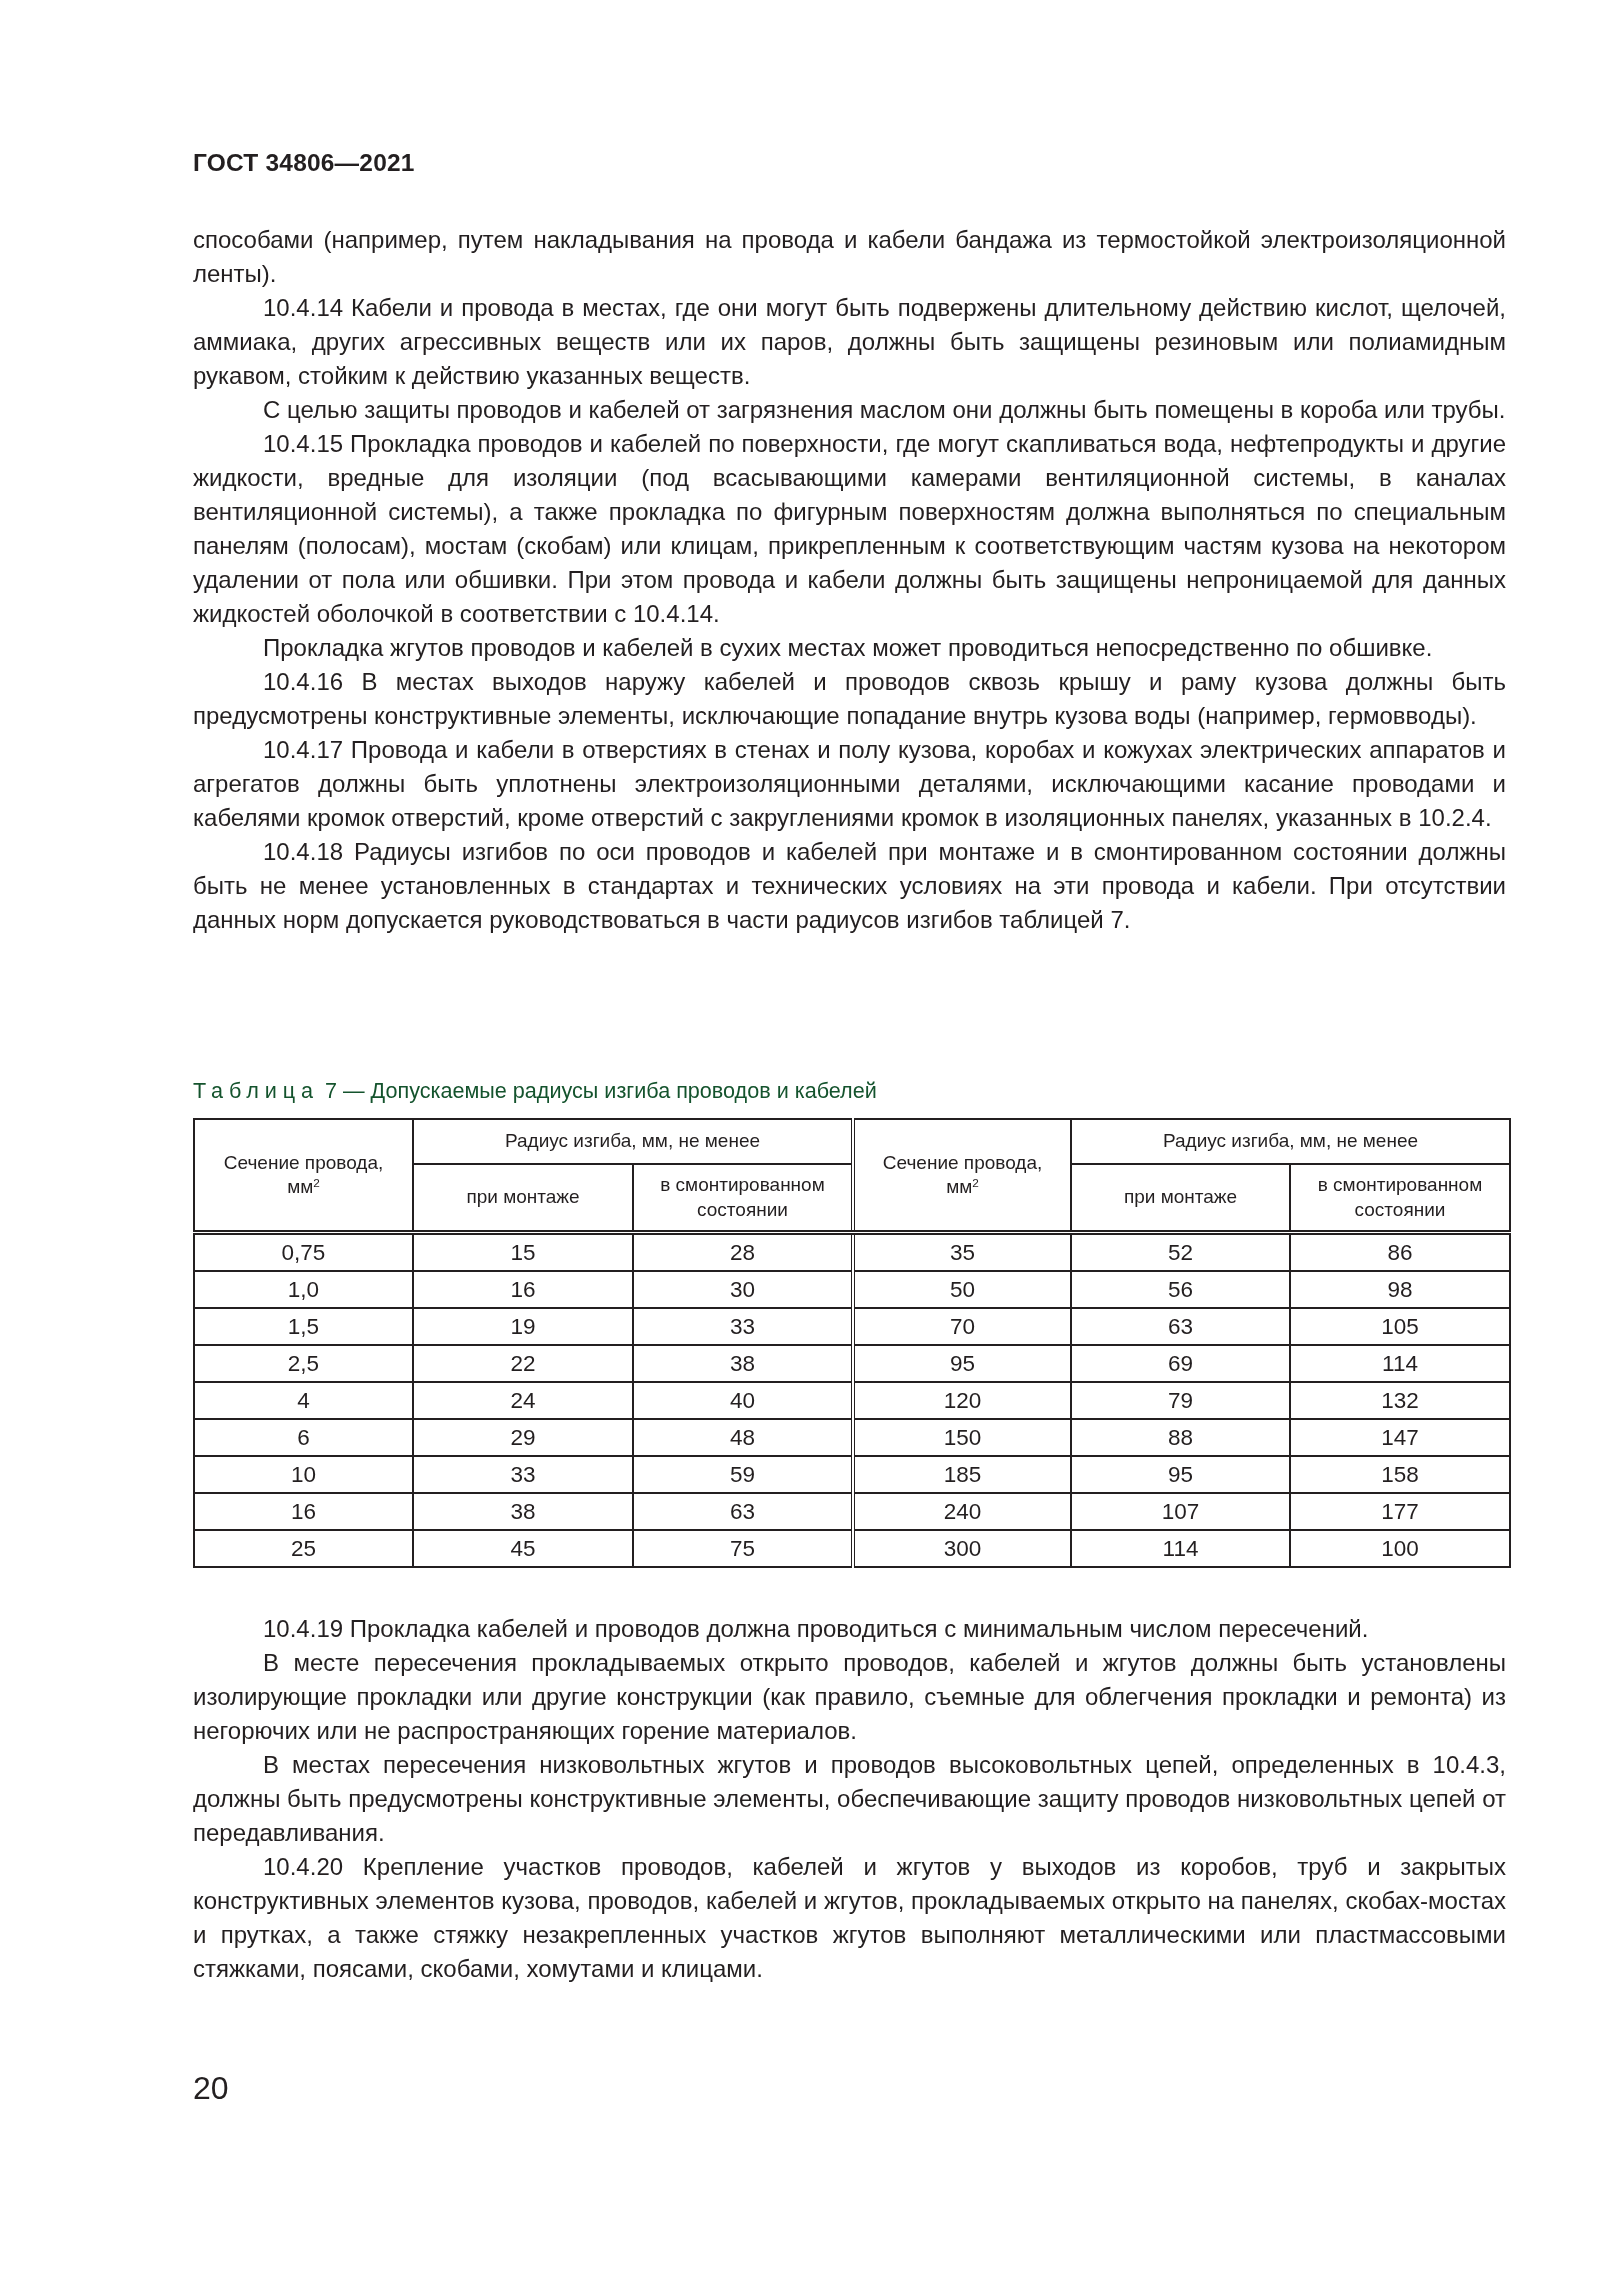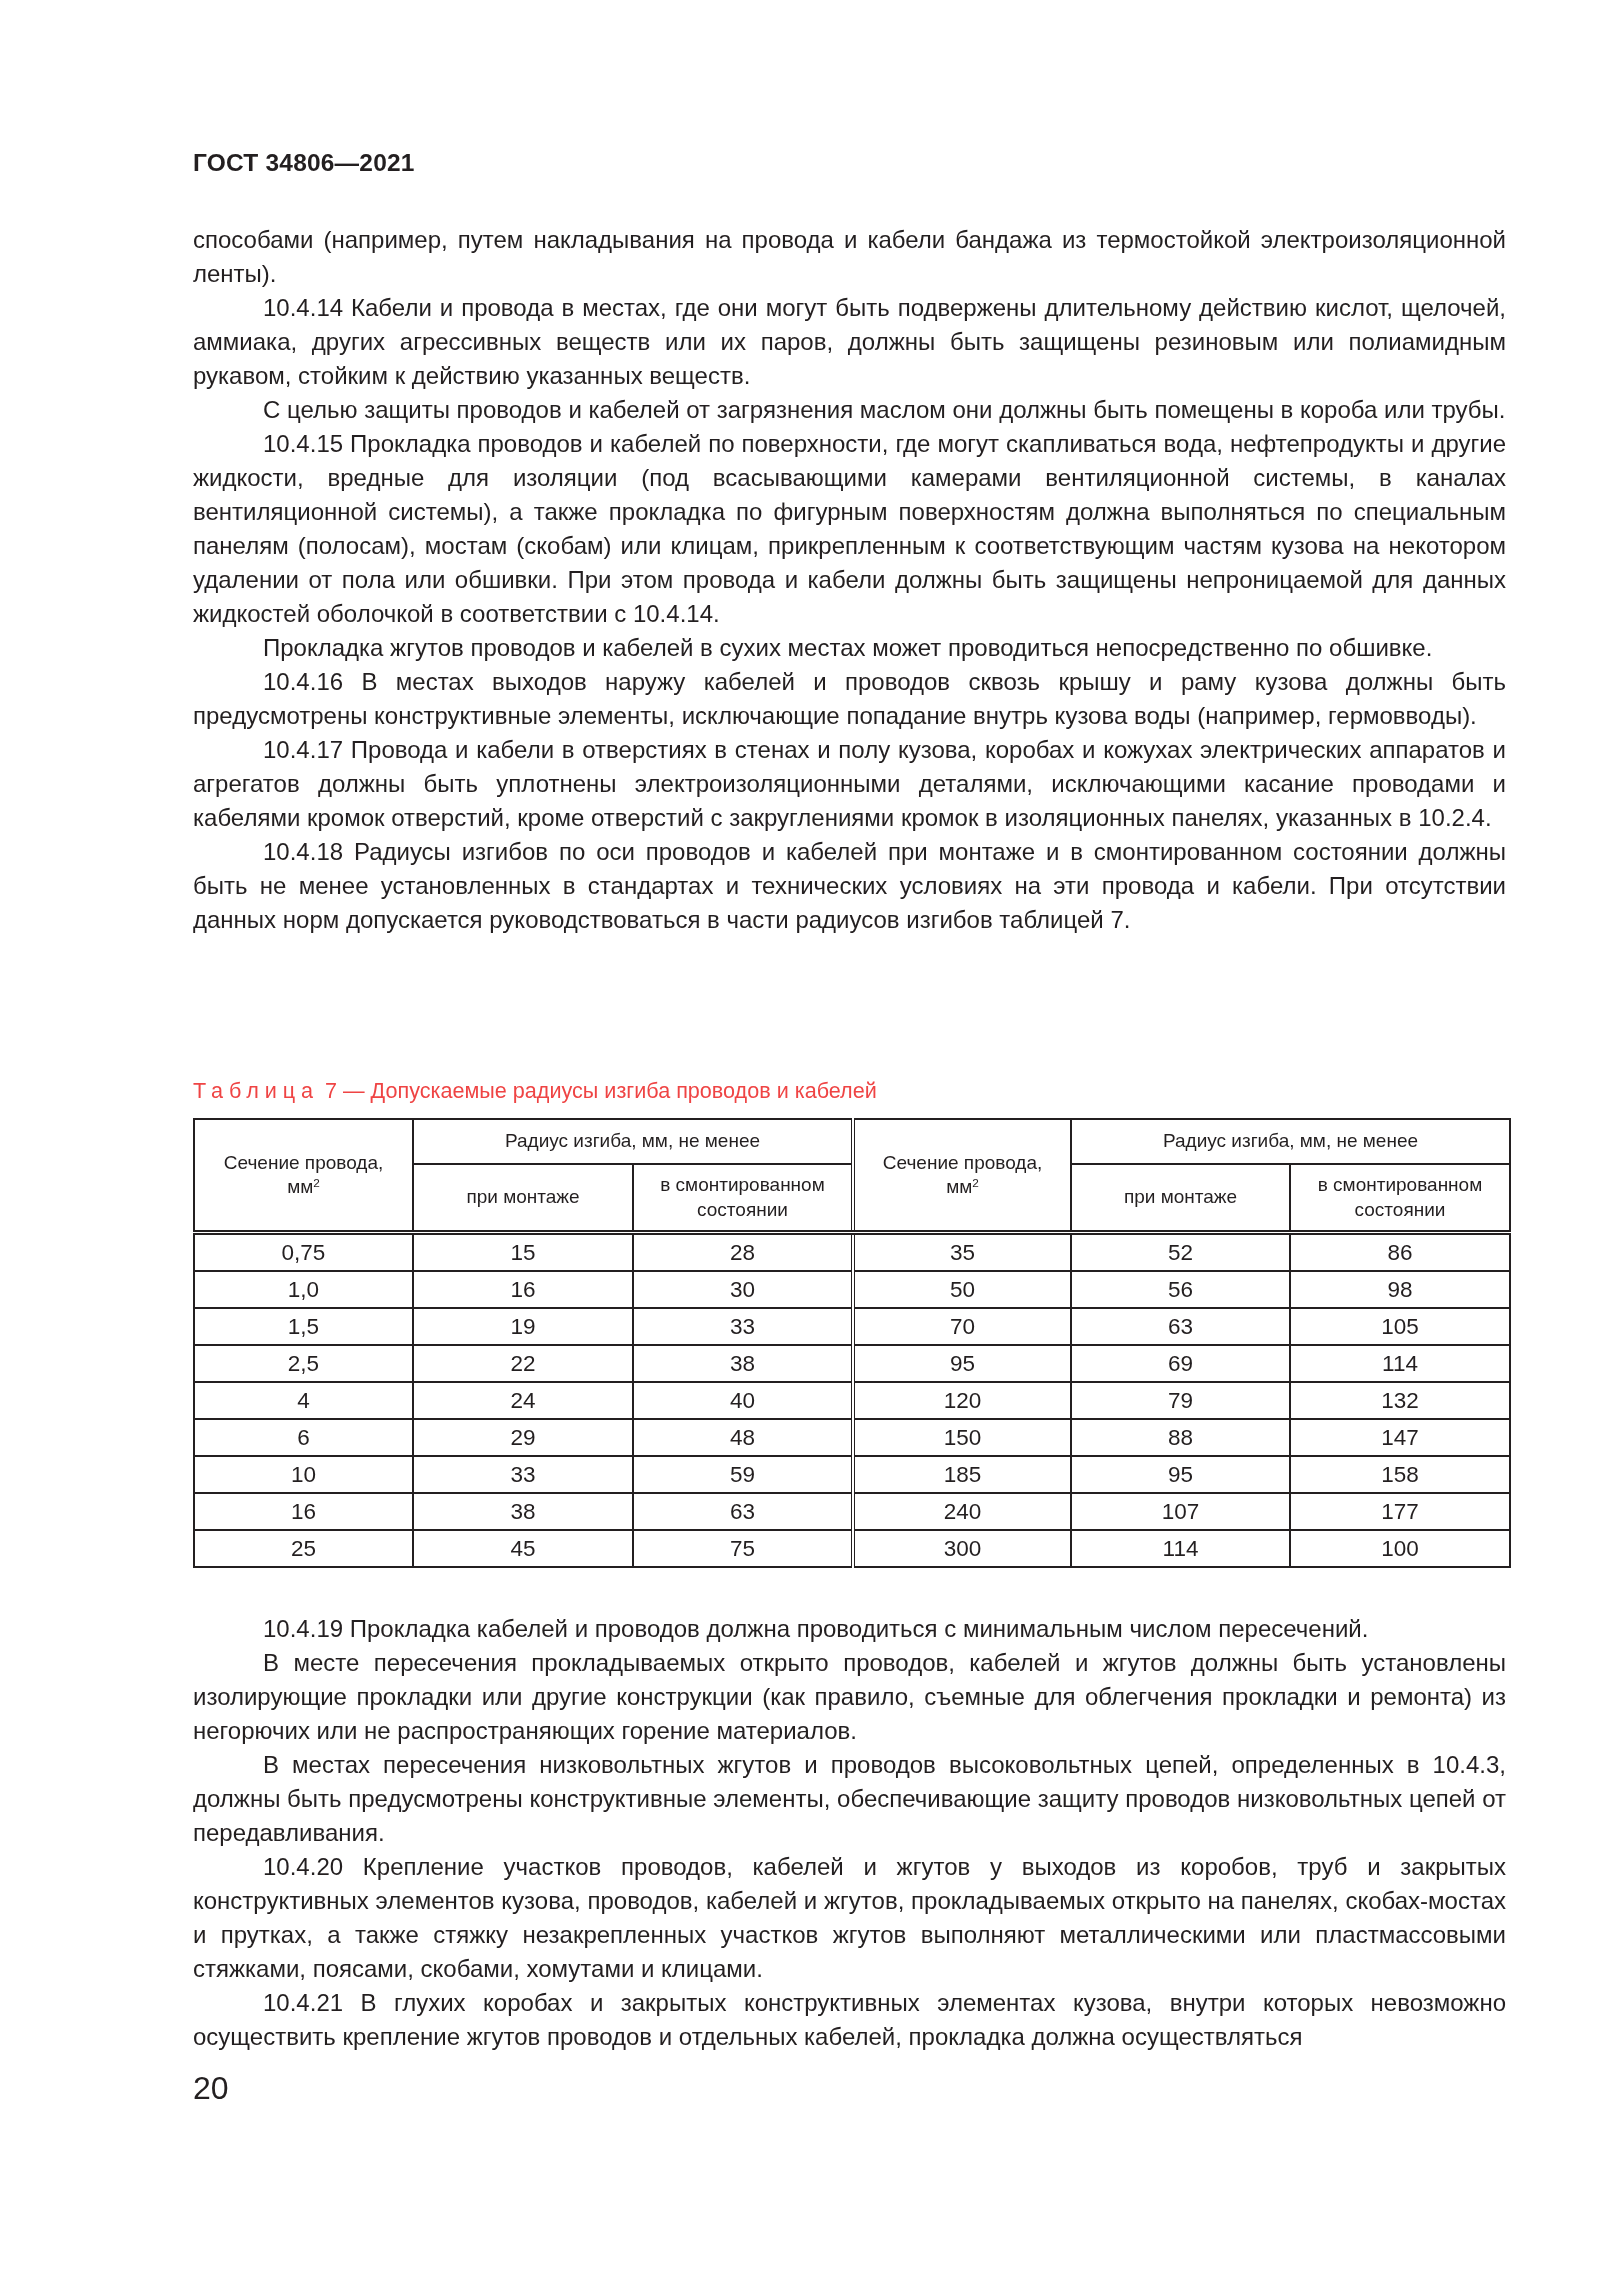--- a/index.html
+++ b/index.html
@@ -6,21 +6,21 @@
   body { width: 1621px; height: 2293px; position: relative; overflow: hidden;
          font-family: "Liberation Sans", sans-serif; color: #231f20; }
   .doc-header { position: absolute; left: 193px; top: 149px; font-size: 24.5px; font-weight: bold;
                 letter-spacing: 0.2px; color: #231f20; }
   .body-text { position: absolute; left: 193px; width: 1313px; font-size: 24px; line-height: 34px;
                text-align: justify; color: #231f20; }
   .body-text p { margin: 0; text-indent: 0; }
   .body-text p.indent { text-indent: 70px; }
   .block-top { top: 223px; }
   .block-bottom { top: 1612px; }
-  .caption { position: absolute; left: 193px; top: 1078px; font-size: 21.6px; color: #ef4444; }
+  .caption { position: absolute; left: 193px; top: 1078px; font-size: 21.6px; color: #14532d; }
   .caption .spaced { letter-spacing: 5.9px; }
   table.t7 { position: absolute; left: 193px; top: 1118px; width: 1313px; border-collapse: collapse;
              font-size: 20.6px; color: #231f20; table-layout: fixed; }
   table.t7 td, table.t7 th { border: 2px solid #231f20; text-align: center; font-weight: normal;
                              padding: 0 3.9px; vertical-align: middle; }
   table.t7 th { font-size: 19px; line-height: 24.5px; }
   table.t7 thead tr.r1 th { height: 43px; border-radius: 17px; }
   table.t7 thead tr.r2 th { height: 65px; }
   table.t7 thead tr.r2 th, table.t7 thead tr.r1 th.rs { border-bottom: 5.9px double #231f20; }
   table.t7 tbody td { height: 35px; font-size: 22.5px; border-top: 2.9px solid #231f20; }
@@ -144,17 +144,16 @@
         <td>100</td>
       </tr>
     </tbody>
 </table>
 
 <div class="body-text block-bottom">
   <p class="indent">10.4.19 Прокладка кабелей и проводов должна проводиться с минимальным числом пересечений.</p>
   <p class="indent">В месте пересечения прокладываемых открыто проводов, кабелей и жгутов должны быть уста­новлены изолирующие прокладки или другие конструкции (как правило, съемные для облегчения про­кладки и ремонта) из негорючих или не распространяющих горение материалов.</p>
   <p class="indent">В местах пересечения низковольтных жгутов и проводов высоковольтных цепей, определенных в 10.4.3, должны быть предусмотрены конструктивные элементы, обеспечивающие защиту проводов низковольтных цепей от передавливания.</p>
   <p class="indent">10.4.20 Крепление участков проводов, кабелей и жгутов у выходов из коробов, труб и закрытых конструктивных элементов кузова, проводов, кабелей и жгутов, прокладываемых открыто на панелях, скобах-мостах и прутках, а также стяжку незакрепленных участков жгутов выполняют металлическими или пластмассовыми стяжками, поясами, скобами, хомутами и клицами.</p>
-  <p class="indent">10.4.21 В глухих коробах и закрытых конструктивных элементах кузова, внутри которых невозмож­но осуществить крепление жгутов проводов и отдельных кабелей, прокладка должна осуществляться</p>
 </div>
 
 <div class="page-number">20</div>
 
 
 </body></html>

